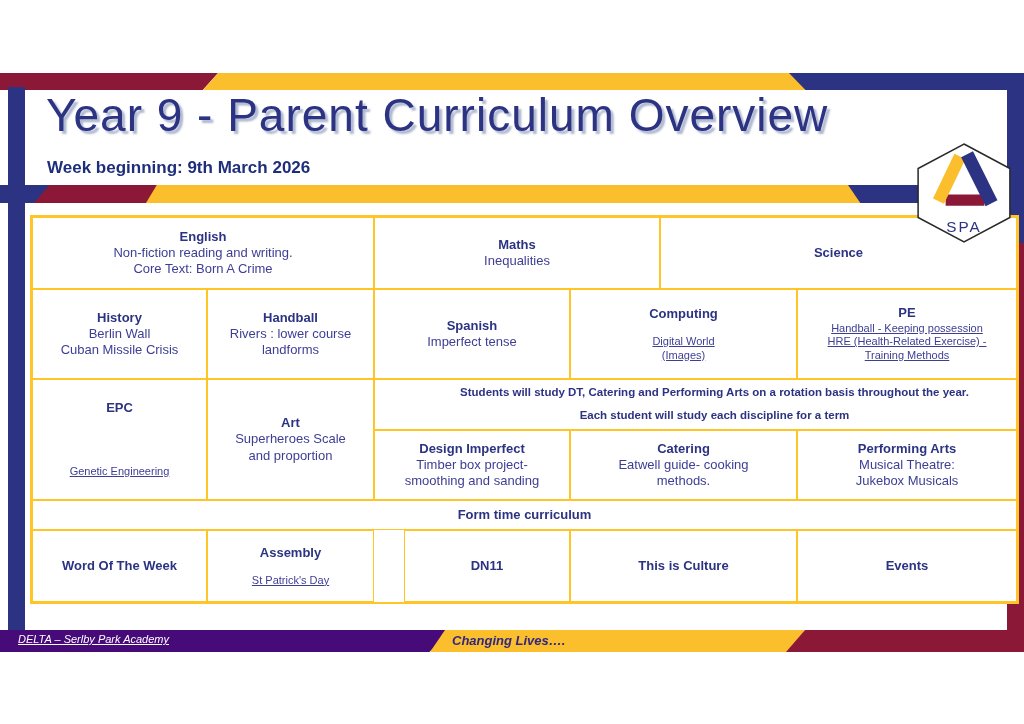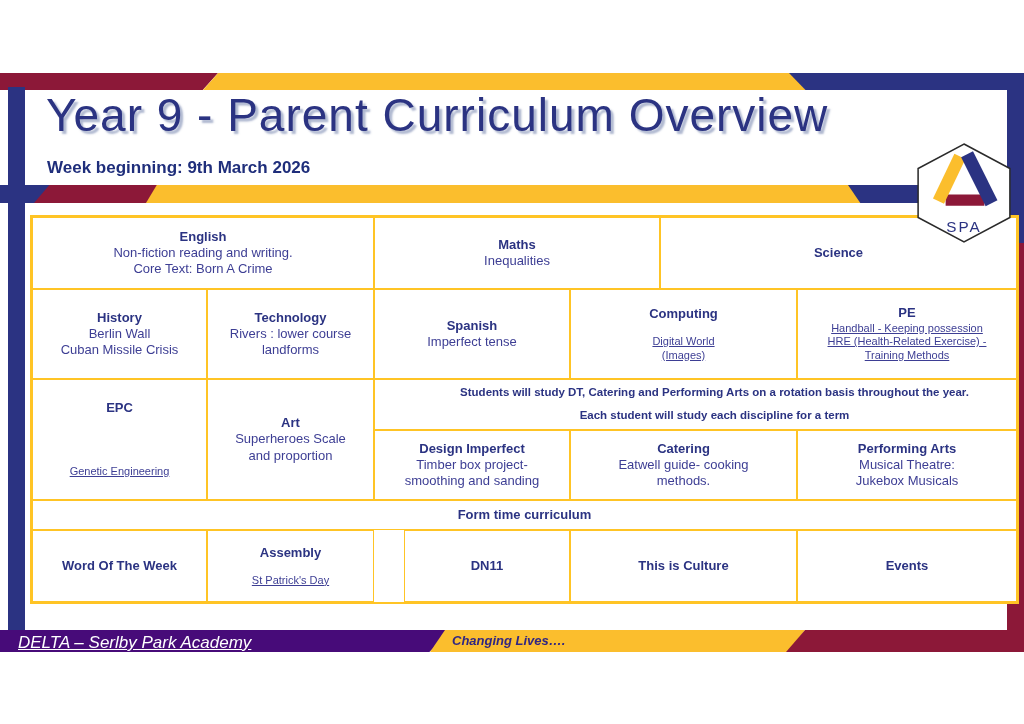--- a/index.html
+++ b/index.html
@@ -23,21 +23,21 @@
   .foot-purple{left:0;top:630px;width:452px;height:22px;background:#470b79;clip-path:polygon(0 0,100% 0,95% 100%,0 100%);}
   .foot-gold{left:430px;top:630px;width:375px;height:22px;background:#fbbe2d;clip-path:polygon(4% 0,100% 0,95.5% 100%,0 100%);}
   .foot-claret{left:786px;top:630px;width:238px;height:22px;background:#8c1838;clip-path:polygon(8% 0,100% 0,100% 100%,0 100%);}
   
   .title{
     left:46px;top:88px;font-size:46px;letter-spacing:1px;color:#2b3382;white-space:nowrap;
     text-shadow:3px 3px 2px rgba(110,125,170,0.55);
   }
   .week{left:47px;top:158px;font-size:17px;font-weight:bold;color:#1f2e7b;}
   
-  .foot-left{left:18px;top:633px;font-size:17px;font-style:italic;color:#ffffff;text-decoration:underline;z-index:5;}
+  .foot-left{left:18px;top:633px;font-size:11px;font-style:italic;color:#ffffff;text-decoration:underline;z-index:5;}
   .foot-center{left:452px;top:633px;font-size:13px;font-style:italic;font-weight:bold;color:#312782;z-index:5;}
   
   .logo{left:913px;top:142px;width:102px;height:102px;z-index:6;}
   
   .grid{
     position:absolute;left:30px;top:215px;display:grid;background:#fff;
     grid-template-columns:175px 167px 196px 90px 137px 220px;
     grid-template-rows:72px 90px 51px 70px 30px 72px;
     border:2px solid #ffc425;
   }
@@ -116,21 +116,21 @@
     <div class="cell c-science">
       <div class="h">Science</div>
     </div>
 
     <div class="cell c-history">
       <div class="h">History</div>
       <div class="b">Berlin Wall
 Cuban Missile Crisis</div>
     </div>
     <div class="cell c-geography">
-      <div class="h">Technology</div>
+      <div class="h">Handball</div>
       <div class="b">Rivers : lower course
 landforms</div>
     </div>
     <div class="cell c-spanish">
       <div class="h">Spanish</div>
       <div class="b">Imperfect tense</div>
     </div>
     <div class="cell c-computing">
       <div class="h">Computing</div>
       <div class="b sm gap">Digital World

